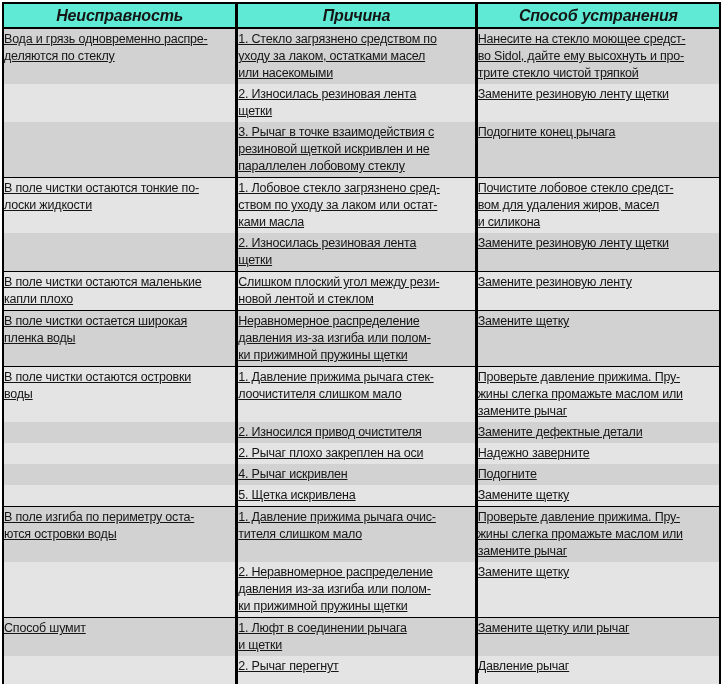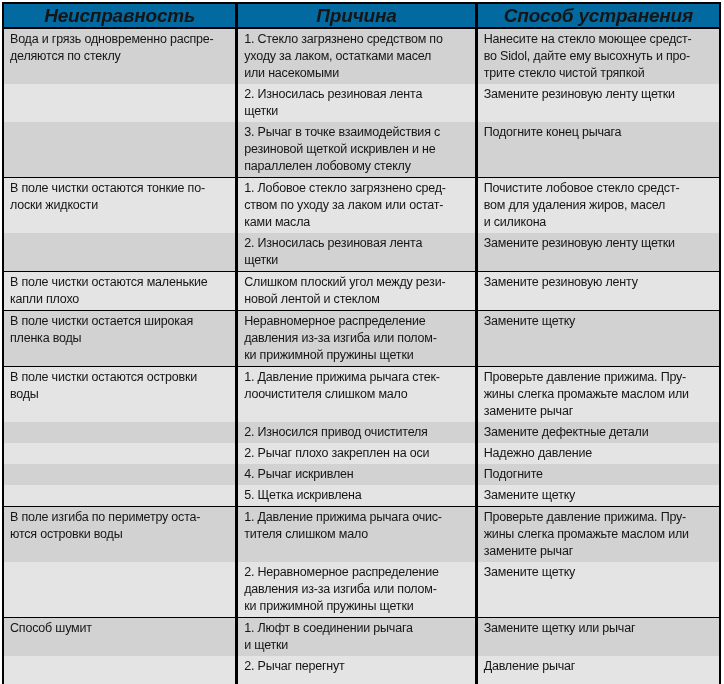--- a/index.html
+++ b/index.html
@@ -26,36 +26,37 @@
     font-family: "Liberation Sans", sans-serif;
     font-size: 12.5px;
     line-height: 17px;
     letter-spacing: -0.2px;
     color: var(--text-color);
   }
   col.c1 { width: 32.6%; }
   col.c2 { width: 33.4%; }
   col.c3 { width: 34.0%; }
   thead th {
-    background: #0369a1;
+    background: #5eead4;
     font-style: italic;
     font-weight: bold;
-    font-size: 19px;
+    font-size: 16px;
     text-align: center;
     padding: 3px 20px;
     border-bottom: 2px solid var(--border-color);
   }
   th + th, td + td {
     border-left: 3px solid var(--border-color);
   }
   tbody td {
     vertical-align: top;
-    padding: 2px 4px 2px 6px;
+    padding: 2px 4px 2px 0;
     white-space: pre-line;
     overflow-wrap: break-word;
+    text-decoration: underline;
   }
   tr.dark td  { background: var(--row-dark); }
   tr.light td { background: var(--row-light); }
   tr.group-start td { border-top: 1px solid var(--border-color); }
   tbody tr:last-child td { padding-bottom: 9px; }
 </style>
 </head>
 <body>
 
 <table class="tbl">
@@ -136,21 +137,21 @@
 замените рычаг</td>
       </tr>
       <tr class="dark">
         <td></td>
         <td>2. Износился привод очистителя</td>
         <td>Замените дефектные детали</td>
       </tr>
       <tr class="light">
         <td></td>
         <td>2. Рычаг плохо закреплен на оси</td>
-        <td>Надежно давление</td>
+        <td>Надежно заверните</td>
       </tr>
       <tr class="dark">
         <td></td>
         <td>4. Рычаг искривлен</td>
         <td>Подогните</td>
       </tr>
       <tr class="light">
         <td></td>
         <td>5. Щетка искривлена</td>
         <td>Замените щетку</td>

